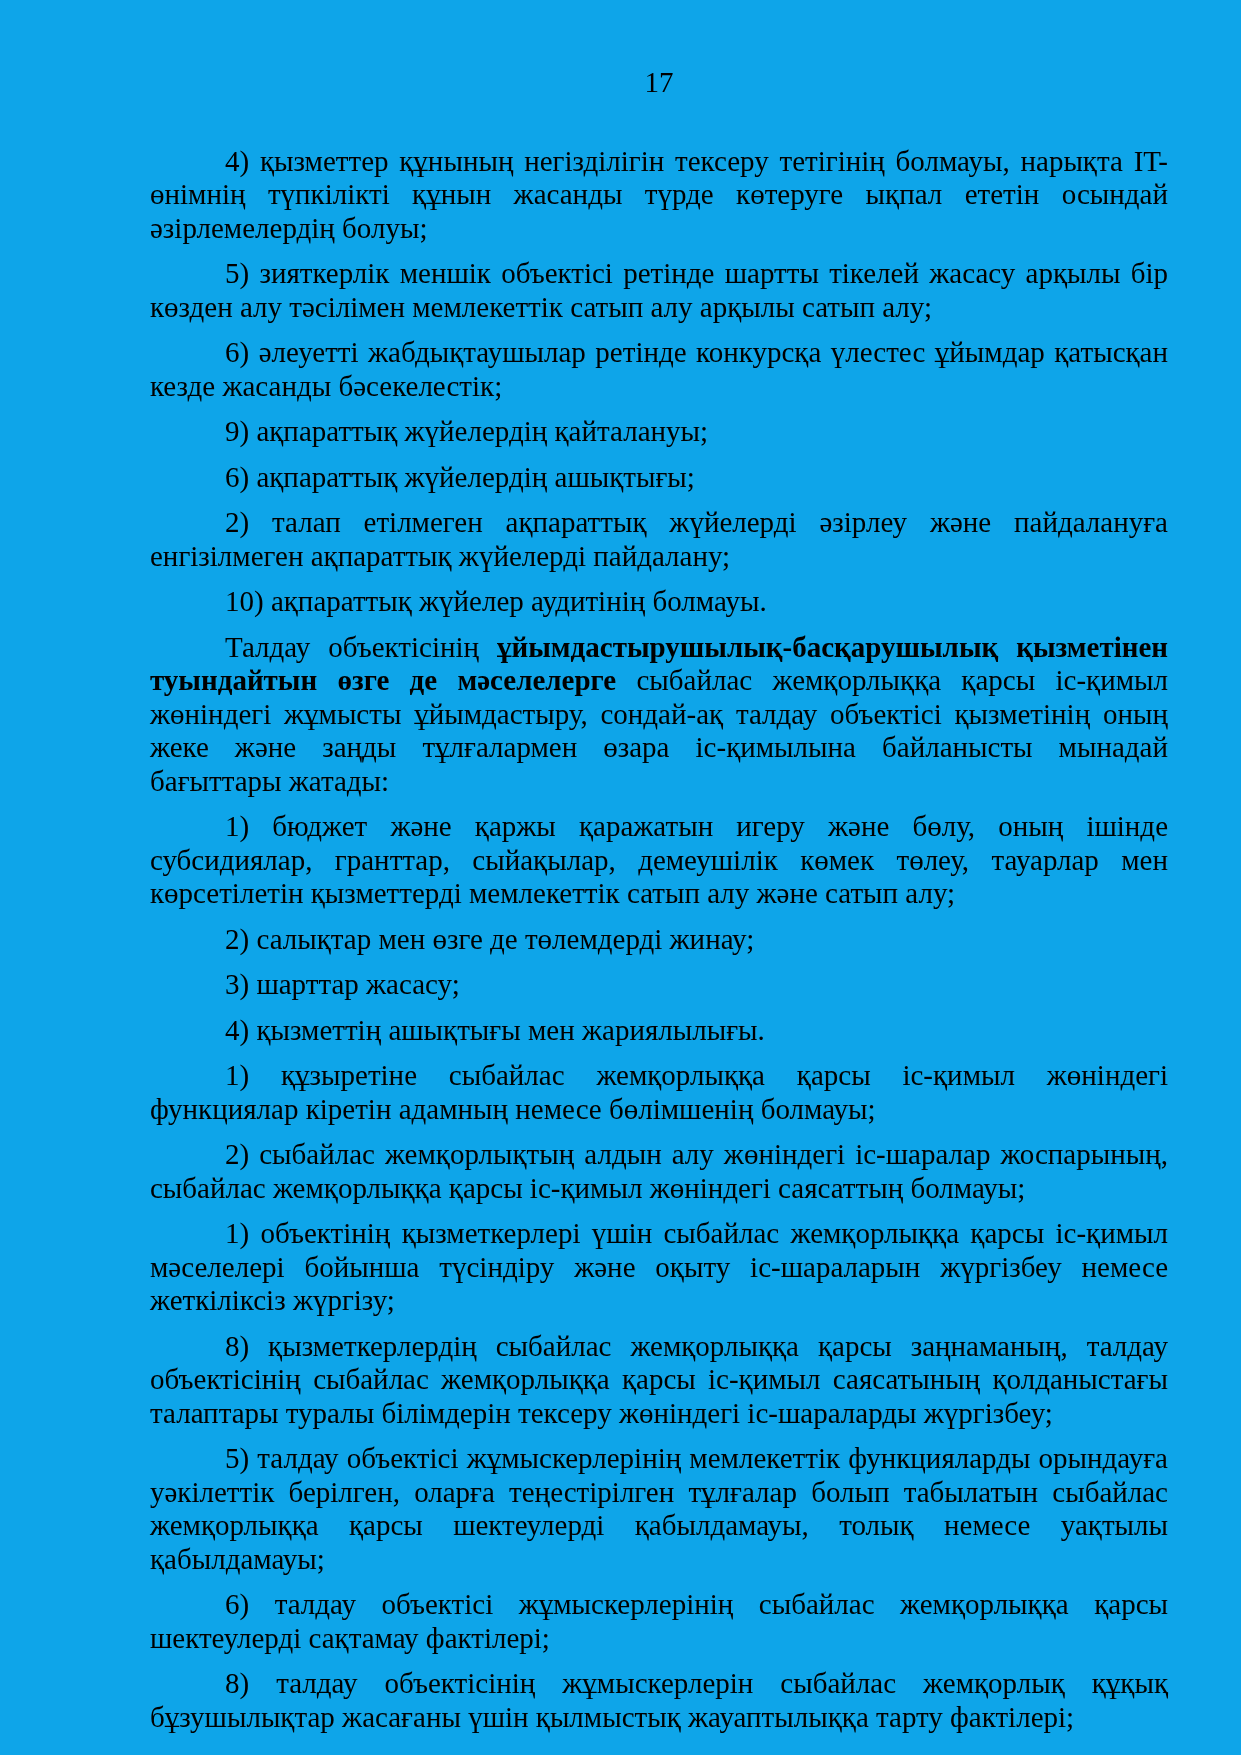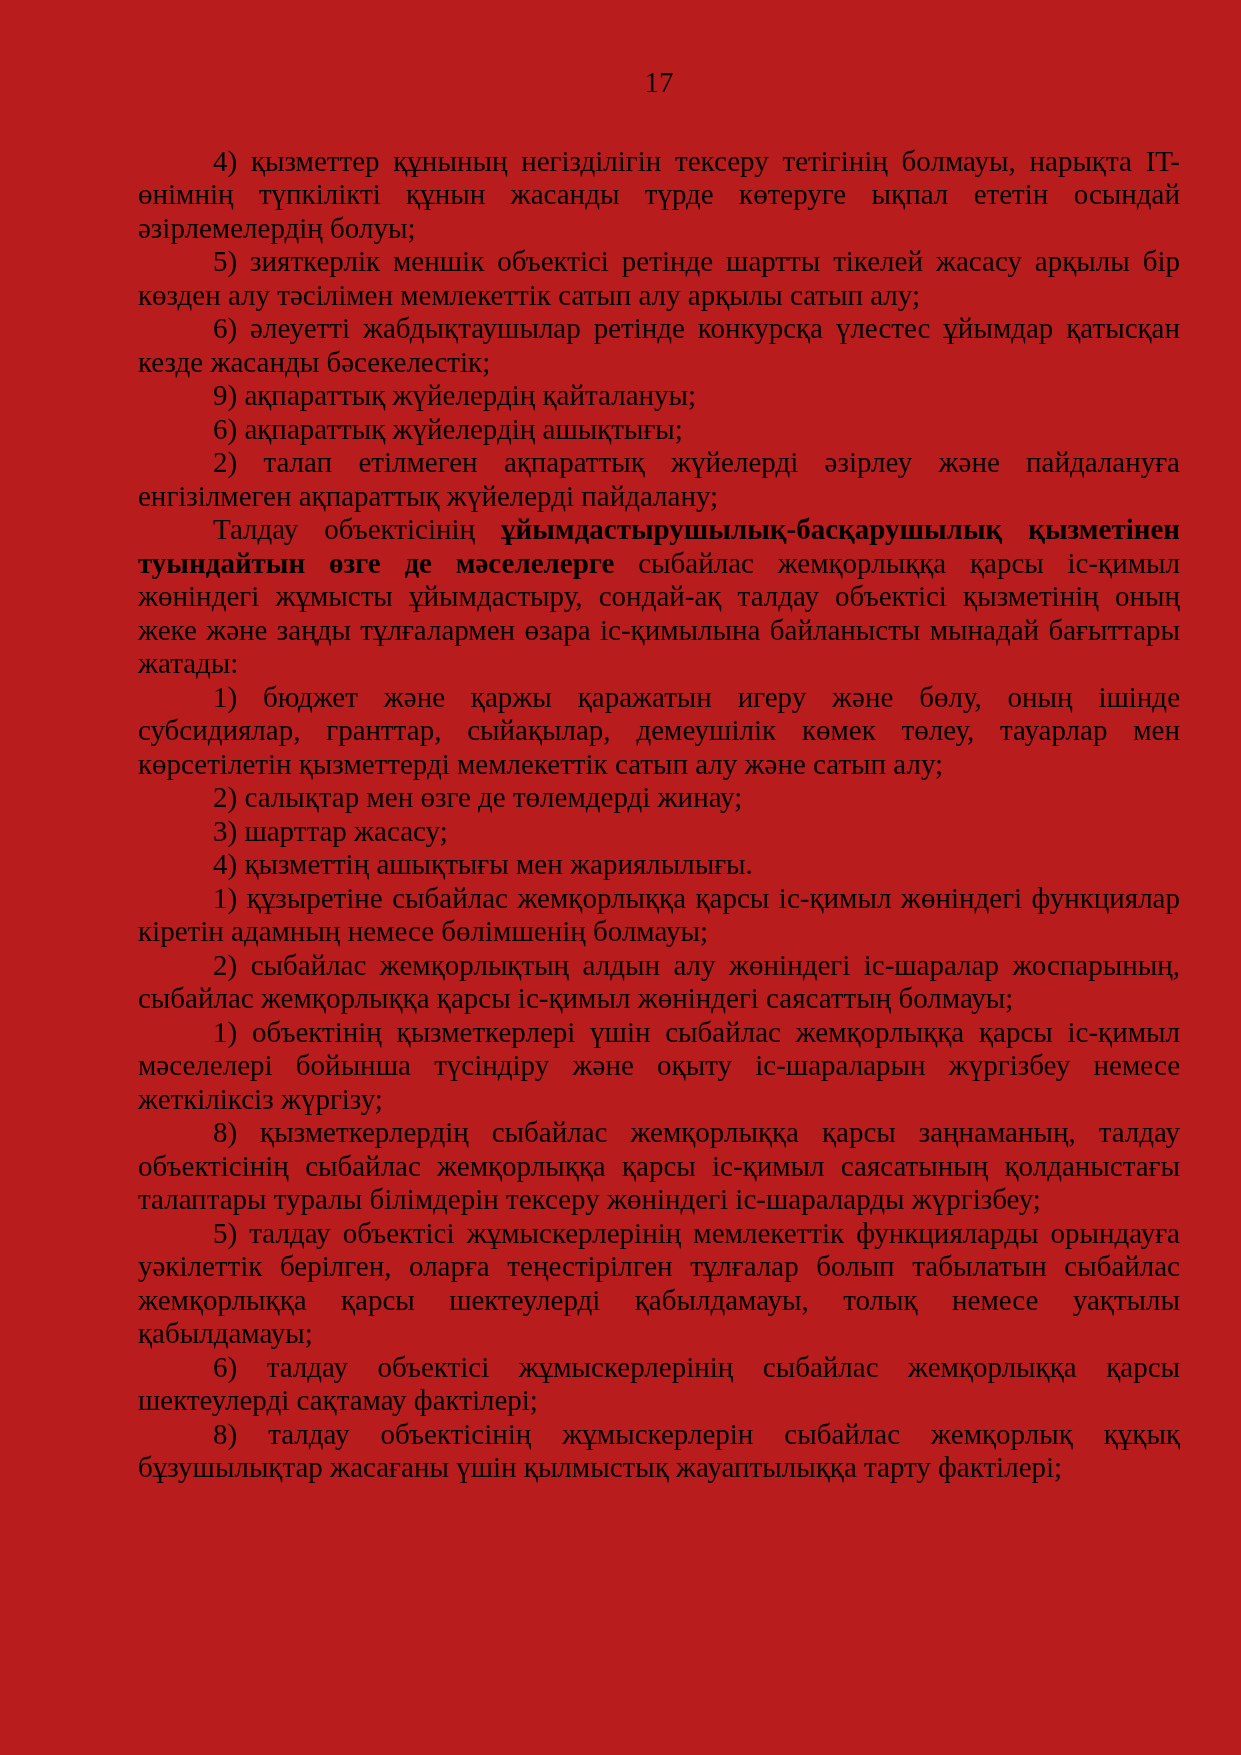--- a/index.html
+++ b/index.html
@@ -5,54 +5,55 @@
   html, body {
     margin: 0;
     padding: 0;
     background: #ffffff;
   }
   .page {
     position: relative;
     width: 1241px;
     height: 1755px;
     box-sizing: border-box;
-    background: #b91c1c;
+    background: #0ea5e9;
     color: #000000;
     padding: 66px 61px 0 138px;
     font-family: "Liberation Serif", "DejaVu Serif", serif;
     font-size: 29px;
     line-height: 33.5px;
     overflow: hidden;
   }
   .page-number {
     text-align: center;
     margin: 0 0 45px 0;
   }
   .doc-body p.para {
-    margin: 0;
+    margin: 12px;
     padding: 0;
     text-align: justify;
     text-indent: 75px;
   }
   .doc-body p.para span.b {
     font-weight: 700;
   }
 </style>
 </head>
 <body>
 
 <div class="page">
   <div class="page-number">17</div>
   <div class="doc-body">
       <p class="para"><span>4) қызметтер құнының негізділігін тексеру тетігінің болмауы, нарықта IT-өнімнің түпкілікті құнын жасанды түрде көтеруге ықпал ететін осындай әзірлемелердің болуы;</span></p>
       <p class="para"><span>5) зияткерлік меншік объектісі ретінде шартты тікелей жасасу арқылы бір көзден алу тәсілімен мемлекеттік сатып алу арқылы сатып алу;</span></p>
       <p class="para"><span>6) әлеуетті жабдықтаушылар ретінде конкурсқа үлестес ұйымдар қатысқан кезде жасанды бәсекелестік;</span></p>
       <p class="para"><span>9) ақпараттық жүйелердің қайталануы;</span></p>
       <p class="para"><span>6) ақпараттық жүйелердің ашықтығы;</span></p>
       <p class="para"><span>2) талап етілмеген ақпараттық жүйелерді әзірлеу және пайдалануға енгізілмеген ақпараттық жүйелерді пайдалану;</span></p>
+      <p class="para"><span>10) ақпараттық жүйелер аудитінің болмауы.</span></p>
       <p class="para"><span>Талдау объектісінің </span><span class="b">ұйымдастырушылық-басқарушылық қызметінен туындайтын өзге де мәселелерге</span><span> сыбайлас жемқорлыққа қарсы іс-қимыл жөніндегі жұмысты ұйымдастыру, сондай-ақ талдау объектісі қызметінің оның жеке және заңды тұлғалармен өзара іс-қимылына байланысты мынадай бағыттары жатады:</span></p>
       <p class="para"><span>1) бюджет және қаржы қаражатын игеру және бөлу, оның ішінде субсидиялар, гранттар, сыйақылар, демеушілік көмек төлеу, тауарлар мен көрсетілетін қызметтерді мемлекеттік сатып алу және сатып алу;</span></p>
       <p class="para"><span>2) салықтар мен өзге де төлемдерді жинау;</span></p>
       <p class="para"><span>3) шарттар жасасу;</span></p>
       <p class="para"><span>4) қызметтің ашықтығы мен жариялылығы.</span></p>
       <p class="para"><span>1) құзыретіне сыбайлас жемқорлыққа қарсы іс-қимыл жөніндегі функциялар кіретін адамның немесе бөлімшенің болмауы;</span></p>
       <p class="para"><span>2) сыбайлас жемқорлықтың алдын алу жөніндегі іс-шаралар жоспарының, сыбайлас жемқорлыққа қарсы іс-қимыл жөніндегі саясаттың болмауы;</span></p>
       <p class="para"><span>1) объектінің қызметкерлері үшін сыбайлас жемқорлыққа қарсы іс-қимыл мәселелері бойынша түсіндіру және оқыту іс-шараларын жүргізбеу немесе жеткіліксіз жүргізу;</span></p>
       <p class="para"><span>8) қызметкерлердің сыбайлас жемқорлыққа қарсы заңнаманың, талдау объектісінің сыбайлас жемқорлыққа қарсы іс-қимыл саясатының қолданыстағы талаптары туралы білімдерін тексеру жөніндегі іс-шараларды жүргізбеу;</span></p>
       <p class="para"><span>5) талдау объектісі жұмыскерлерінің мемлекеттік функцияларды орындауға уәкілеттік берілген, оларға теңестірілген тұлғалар болып табылатын сыбайлас жемқорлыққа қарсы шектеулерді қабылдамауы, толық немесе уақтылы қабылдамауы;</span></p>

